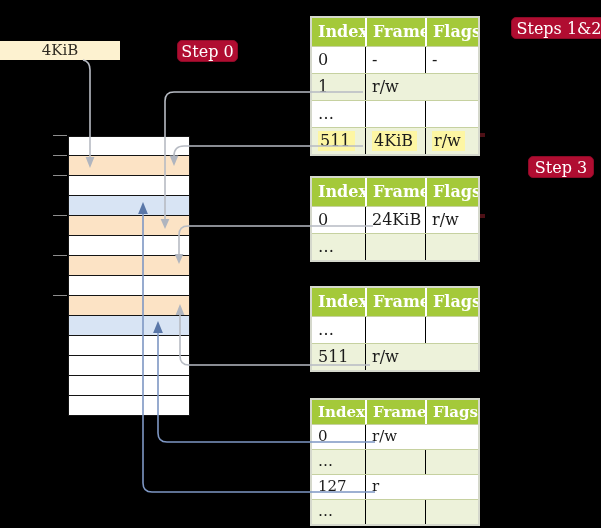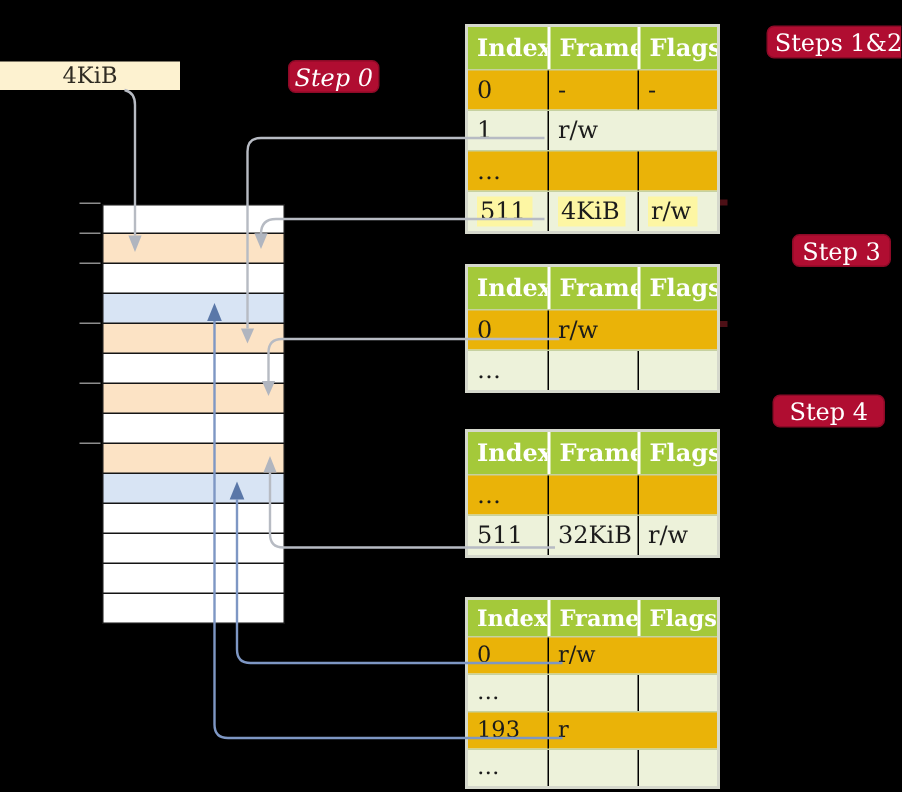--- a/index.html
+++ b/index.html
@@ -7,36 +7,36 @@
           font-family:"DejaVu Serif","Liberation Serif",serif;}
 
   
   .kib-box{position:absolute;left:0;top:41px;width:120px;height:19px;background:#fdf2d0;
            color:#2f2b22;font-size:15px;line-height:19px;text-align:center;}
 
   
   .badge{position:absolute;background:#b00d31;color:#fff;font-size:16px;text-align:center;
          border-radius:5px;height:22px;line-height:21px;box-sizing:border-box;
          border:1px solid #8c0a27;}
-  #badge-step0 {left:192px;top:40px;width:61px;font-style:italic;}
+  #badge-step0 {left:177px;top:40px;width:61px;}
   #badge-steps12{left:511px;top:17px;width:96px;}
   #badge-step3 {left:528px;top:156px;width:66px;}
   #badge-step4 {left:515px;top:263px;width:75px;}
 
   
   .mem{position:absolute;left:68px;top:136px;width:122px;}
   .mrow{height:20px;box-sizing:border-box;border:1.5px solid #141414;border-top:none;}
   .mem .mrow:first-child{border-top:1.5px solid #141414;}
   .m-white{background:#ffffff;}
   .m-peach{background:#fce3c5;}
   .m-blue{background:#d8e4f4;}
   .tick{position:absolute;left:53px;width:14px;height:1px;background:#8d8d8d;}
 
   
-  .pt{position:absolute;left:310px;width:170px;border:2px solid #d5d8cc;background:#eab308;
+  .pt{position:absolute;left:310px;width:170px;border:2px solid #d5d8cc;background:#ffffff;
       box-sizing:border-box;}
   .pth{display:grid;grid-template-columns:53px 60px 53px;background:#a4c93a;height:28px;}
   .hc{color:#fff;font-weight:bold;font-size:16px;line-height:28px;padding-left:6px;
       box-sizing:border-box;overflow:hidden;}
   .hc.c1,.hc.c2{border-left:2px solid #fff;text-align:right;}
   .ptr{display:grid;grid-template-columns:53px 60px 53px;height:26px;border-top:1px solid #c6d1a0;}
   .bc{font-size:16px;line-height:25px;color:#1b1b1b;padding-left:6px;box-sizing:border-box;
       white-space:nowrap;overflow:hidden;}
   .bc.c1,.bc.c2{border-left:1px solid #000;}
   .row-green{background:#edf2da;}
@@ -53,21 +53,20 @@
 
 <div id="canvas">
 
   <div class="kib-box">
     <span>4KiB</span>
   </div>
 
   <div class="badge" id="badge-step0">Step 0</div>
   <div class="badge" id="badge-steps12">Steps 1&amp;2</div>
   <div class="badge" id="badge-step3">Step 3</div>
-  <div class="badge" id="badge-step4">Step 4</div>
 
   <div class="mem">
     <div class="mrow m-white"></div>
     <div class="mrow m-peach"></div>
     <div class="mrow m-white"></div>
     <div class="mrow m-blue"></div>
     <div class="mrow m-peach"></div>
     <div class="mrow m-white"></div>
     <div class="mrow m-peach"></div>
     <div class="mrow m-white"></div>
@@ -113,20 +112,21 @@
   </div>
 
   <div class="pt" id="t2">
     <div class="pth">
       <div class="hc c0">Index</div>
       <div class="hc c1">Frame</div>
       <div class="hc c2">Flags</div>
     </div>
     <div class="ptr row-white">
       <div class="bc c0">0</div>
+      <div class="bc c1">24KiB</div>
       <div class="bc c2">r/w</div>
     </div>
     <div class="ptr row-green">
       <div class="bc c0">…</div>
       <div class="bc c1"></div>
       <div class="bc c2"></div>
     </div>
   </div>
 
   <div class="pt" id="t3">
@@ -135,42 +135,41 @@
       <div class="hc c1">Frame</div>
       <div class="hc c2">Flags</div>
     </div>
     <div class="ptr row-white">
       <div class="bc c0">…</div>
       <div class="bc c1"></div>
       <div class="bc c2"></div>
     </div>
     <div class="ptr row-green">
       <div class="bc c0">511</div>
-      <div class="bc c1">32KiB</div>
       <div class="bc c2">r/w</div>
     </div>
   </div>
 
   <div class="pt" id="t4">
     <div class="pth">
       <div class="hc c0">Index</div>
       <div class="hc c1">Frame</div>
       <div class="hc c2">Flags</div>
     </div>
     <div class="ptr row-white">
       <div class="bc c0">0</div>
       <div class="bc c2">r/w</div>
     </div>
     <div class="ptr row-green">
       <div class="bc c0">…</div>
       <div class="bc c1"></div>
       <div class="bc c2"></div>
     </div>
     <div class="ptr row-white">
-      <div class="bc c0">193</div>
+      <div class="bc c0">127</div>
       <div class="bc c2">r</div>
     </div>
     <div class="ptr row-green">
       <div class="bc c0">…</div>
       <div class="bc c1"></div>
       <div class="bc c2"></div>
     </div>
   </div>
 
   <svg class="overlay" width="601" height="528" viewBox="0 0 601 528">

